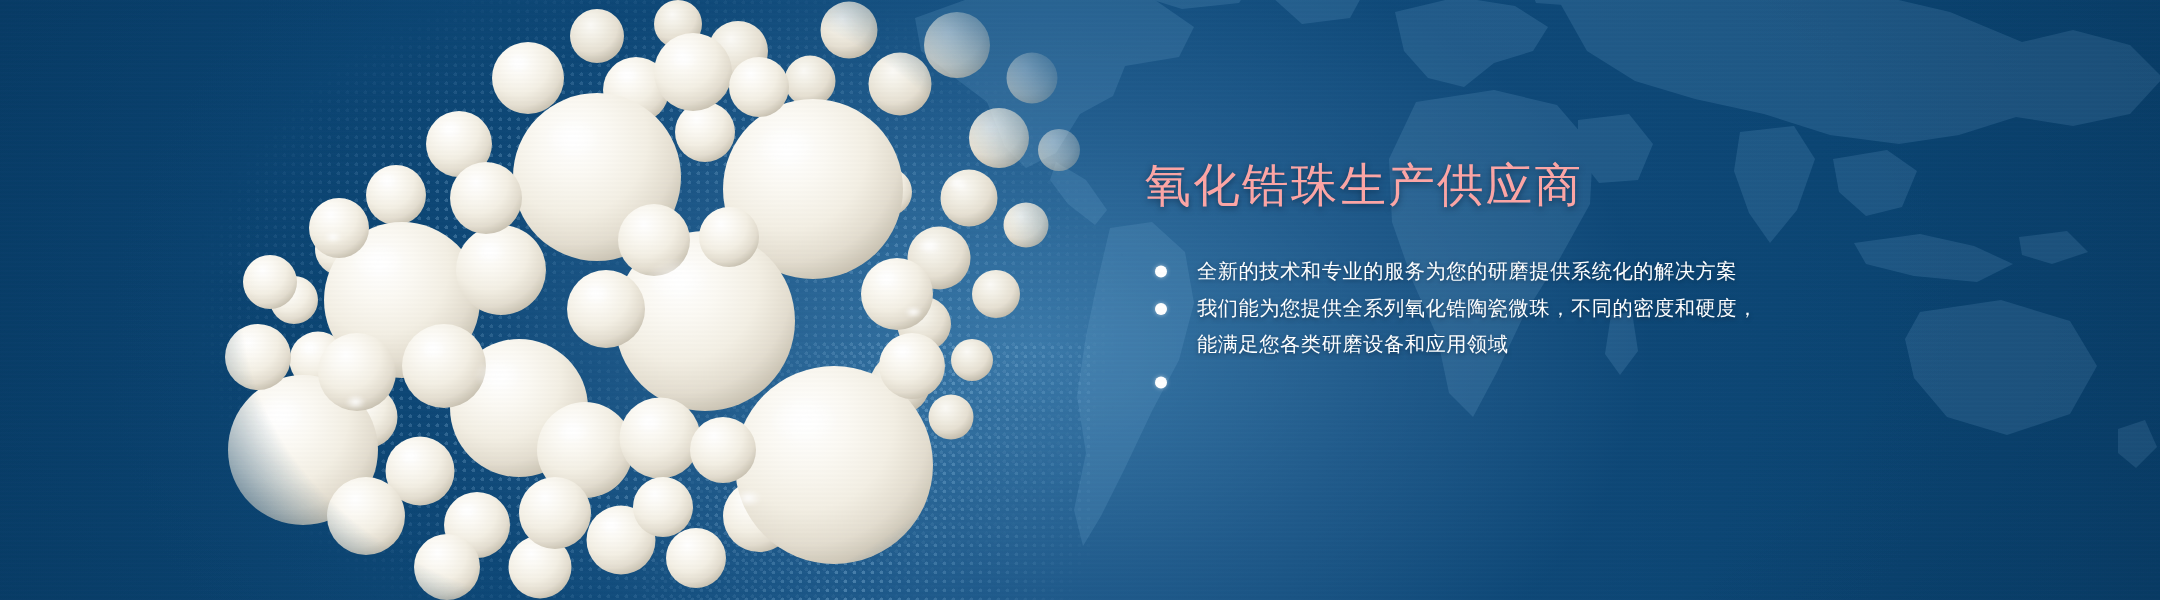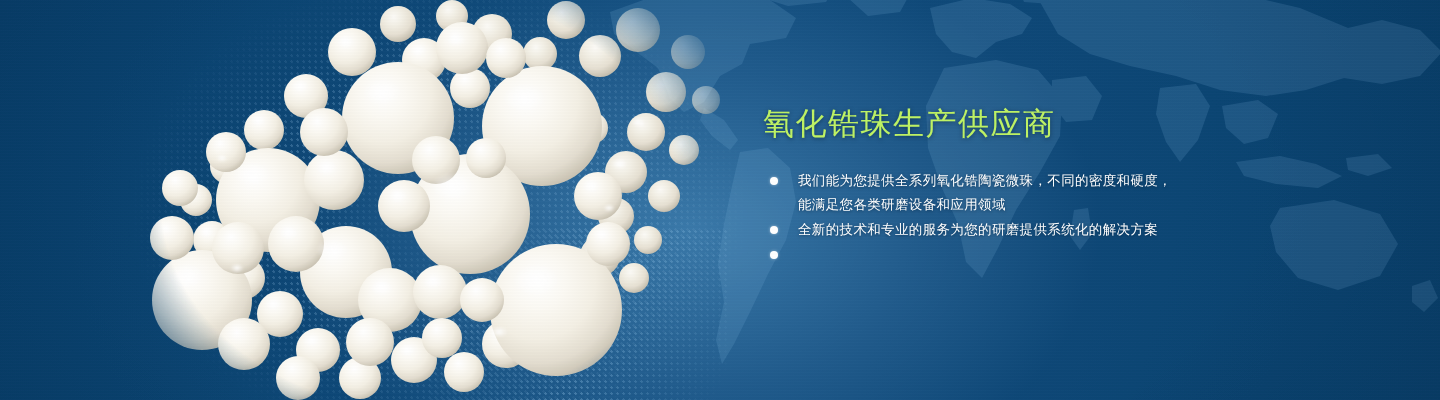--- a/index.html
+++ b/index.html
@@ -90,21 +90,21 @@
   }
   .beads svg{ width:100%; height:100%; display:block; }
 
   
   .copy{
     position:absolute;
     left:763px; top:104px;
     width:600px;
   }
   .headline{
-    color:#bef264;
+    color:#fca5a5;
     font-size:31px;
     line-height:40px;
     letter-spacing:1.5px;
     font-weight:400;
     text-shadow:0 1px 4px rgba(3,24,45,.55);
     white-space:nowrap;
   }
   .bullets{
     margin-top:25px;
     list-style:none;
@@ -353,30 +353,30 @@
   </div>
 
   <div class="copy">
 
     <h1 class="headline">氧化锆珠生产供应商</h1>
 
     <ul class="bullets">
 
       <li class="bullet">
         <span class="dot"></span>
+        <span>全新的技术和专业的服务为您的研磨提供系统化的解决方案</span>
+      </li>
+
+      <li class="bullet">
+        <span class="dot"></span>
         <span>我们能为您提供全系列氧化锆陶瓷微珠，不同的密度和硬度，</span>
         <span class="bullet-line2">能满足您各类研磨设备和应用领域</span>
       </li>
 
       <li class="bullet">
         <span class="dot"></span>
-        <span>全新的技术和专业的服务为您的研磨提供系统化的解决方案</span>
-      </li>
-
-      <li class="bullet">
-        <span class="dot"></span>
       </li>
 
     </ul>
   </div>
 
   <div class="grain"></div>
 </div>
 
 </body></html>

